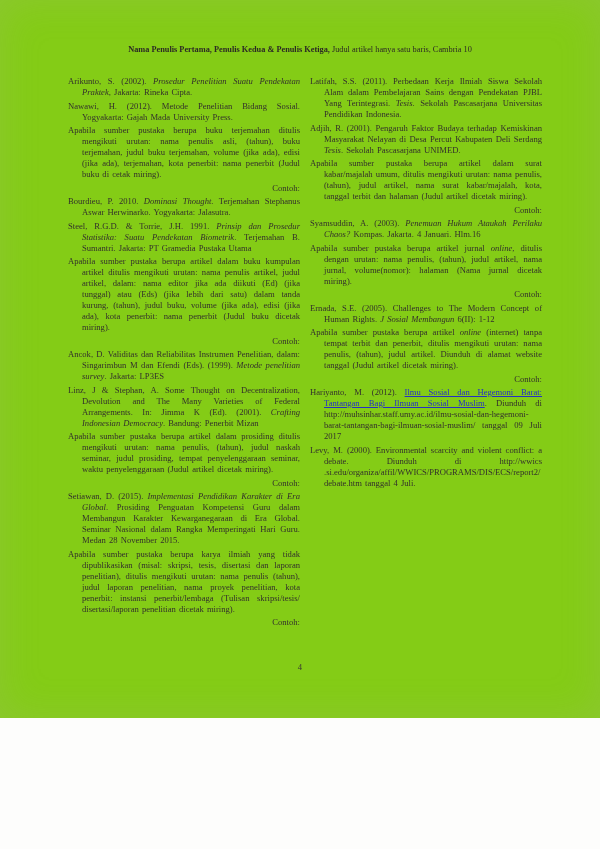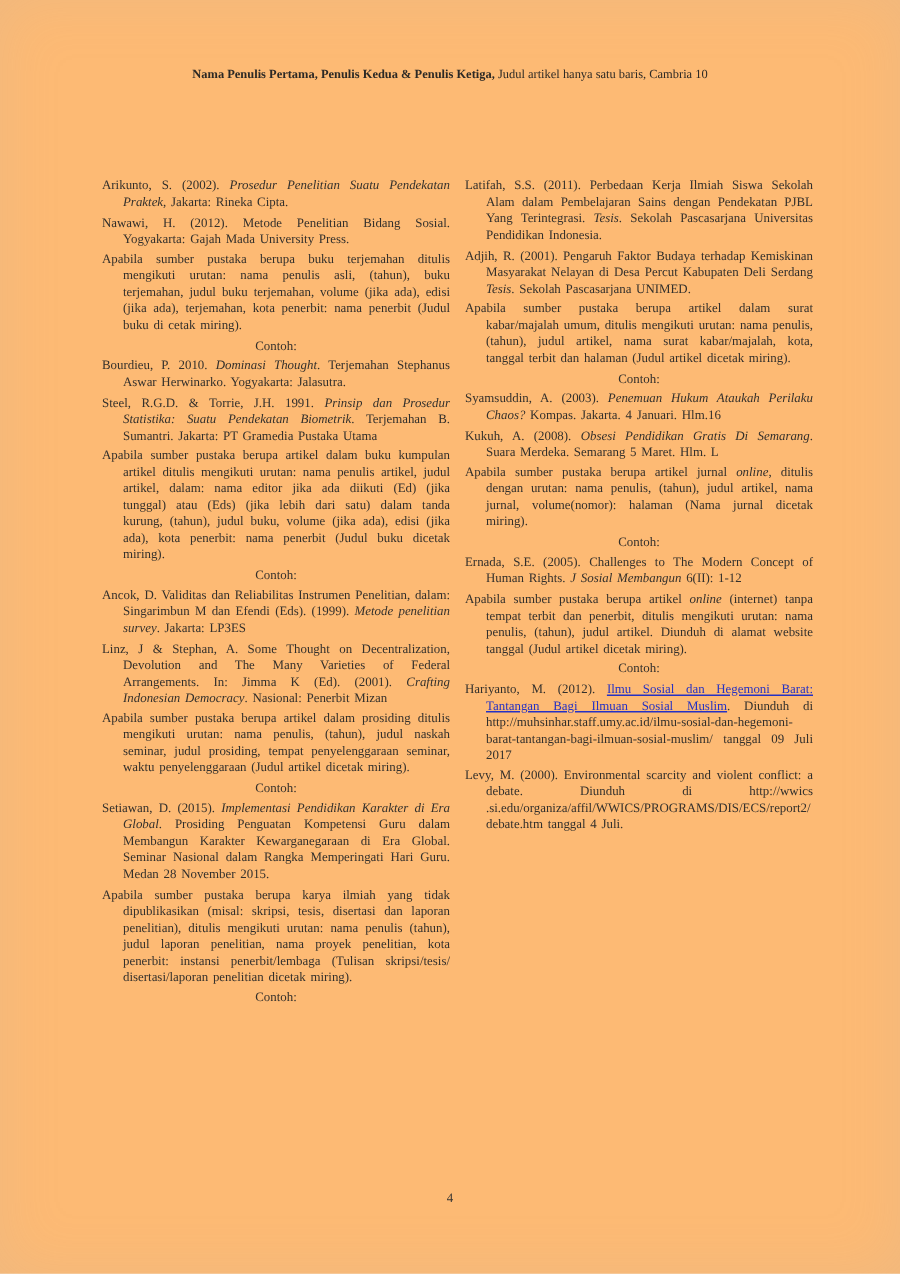--- a/index.html
+++ b/index.html
@@ -3,45 +3,45 @@
 <meta charset="utf-8">
 <style>
   html, body { margin: 0; padding: 0; }
   body {
     width: 600px; height: 849px; overflow: hidden;
     background: #fdfdfc;
     font-family: "Liberation Serif", "DejaVu Serif", serif;
     color: #33302c;
   }
   .page {
-    position: relative; width: 600px; height: 849px;
-    background: #fdba74;
+    position: relative; width: 600px; height: 718px;
+    background: #84cc16;
     box-shadow: inset 0 0 40px rgba(180,178,175,0.18);
   }
   .header {
     position: absolute; top: 44px; left: 30px; right: 30px;
     text-align: center; font-size: 8.3px; line-height: 11px;
     color: #2c2925; white-space: nowrap;
   }
   .header .hb { font-weight: bold; }
   .columns {
     position: absolute; top: 76px; left: 68px; right: 58px;
     display: flex; gap: 10px;
   }
-  .col { flex: 1 1 0; min-width: 0; margin-top: 42px; }
+  .col { flex: 1 1 0; min-width: 0; }
   .block {
     font-size: 8.6px; line-height: 11px;
     text-align: justify; text-justify: inter-word;
     word-spacing: 1px;
     padding-left: 14px; text-indent: -14px;
     margin: 0 0 2.5px 0;
     overflow-wrap: anywhere;
   }
   .block.label {
-    padding-left: 0; text-indent: 0; text-align: center;
+    padding-left: 0; text-indent: 0; text-align: right;
     margin: 1px 0 2.5px 0;
   }
   .it { font-style: italic; }
   a.link {
     color: var(--link-color, #2531c4);
   }
   .footer {
     position: absolute; bottom: 46px; left: 0; right: 0;
     text-align: center; font-size: 8.6px; color: #3a3733;
   }
@@ -57,34 +57,33 @@
     <div class="col">
         <div class="block ref"><span>Arikunto, S. (2002). </span><span class="it">Prosedur Penelitian Suatu Pendekatan Praktek</span><span>, Jakarta: Rineka Cipta.</span></div>
         <div class="block ref"><span>Nawawi, H. (2012). Metode Penelitian Bidang Sosial. Yogyakarta: Gajah Mada University Press.</span></div>
         <div class="block para"><span>Apabila sumber pustaka berupa buku terjemahan ditulis mengikuti urutan: nama penulis asli, (tahun), buku terjemahan, judul buku terjemahan, volume (jika ada), edisi (jika ada), terjemahan, kota penerbit: nama penerbit (Judul buku di cetak miring).</span></div>
         <div class="block label"><span>Contoh:</span></div>
         <div class="block ref"><span>Bourdieu, P. 2010. </span><span class="it">Dominasi Thought</span><span>. Terjemahan Stephanus Aswar Herwinarko. Yogyakarta: Jalasutra.</span></div>
         <div class="block ref"><span>Steel, R.G.D. &amp; Torrie, J.H. 1991. </span><span class="it">Prinsip dan Prosedur Statistika: Suatu Pendekatan Biometrik</span><span>. Terjemahan B. Sumantri. Jakarta: PT Gramedia Pustaka Utama</span></div>
         <div class="block para"><span>Apabila sumber pustaka berupa artikel dalam buku kumpulan artikel ditulis mengikuti urutan: nama penulis artikel, judul artikel, dalam: nama editor jika ada diikuti (Ed) (jika tunggal) atau (Eds) (jika lebih dari satu) dalam tanda kurung, (tahun), judul buku, volume (jika ada), edisi (jika ada), kota penerbit: nama penerbit (Judul buku dicetak miring).</span></div>
         <div class="block label"><span>Contoh:</span></div>
         <div class="block ref"><span>Ancok, D. Validitas dan Reliabilitas Instrumen Penelitian, dalam: Singarimbun M dan Efendi (Eds). (1999). </span><span class="it">Metode penelitian survey</span><span>. Jakarta: LP3ES</span></div>
-        <div class="block ref"><span>Linz, J &amp; Stephan, A. Some Thought on Decentralization, Devolution and The Many Varieties of Federal Arrangements. In: Jimma K (Ed). (2001). </span><span class="it">Crafting Indonesian Democracy</span><span>. Nasional: Penerbit Mizan</span></div>
+        <div class="block ref"><span>Linz, J &amp; Stephan, A. Some Thought on Decentralization, Devolution and The Many Varieties of Federal Arrangements. In: Jimma K (Ed). (2001). </span><span class="it">Crafting Indonesian Democracy</span><span>. Bandung: Penerbit Mizan</span></div>
         <div class="block para"><span>Apabila sumber pustaka berupa artikel dalam prosiding ditulis mengikuti urutan: nama penulis, (tahun), judul naskah seminar, judul prosiding, tempat penyelenggaraan seminar, waktu penyelenggaraan (Judul artikel dicetak miring).</span></div>
         <div class="block label"><span>Contoh:</span></div>
         <div class="block ref"><span>Setiawan, D. (2015). </span><span class="it">Implementasi Pendidikan Karakter di Era Global</span><span>. Prosiding Penguatan Kompetensi Guru dalam Membangun Karakter Kewarganegaraan di Era Global. Seminar Nasional dalam Rangka Memperingati Hari Guru. Medan 28 November 2015.</span></div>
         <div class="block para"><span>Apabila sumber pustaka berupa karya ilmiah yang tidak dipublikasikan (misal: skripsi, tesis, disertasi dan laporan penelitian), ditulis mengikuti urutan: nama penulis (tahun), judul laporan penelitian, nama proyek penelitian, kota penerbit: instansi penerbit/lembaga (Tulisan skripsi/tesis/ disertasi/laporan penelitian dicetak miring).</span></div>
         <div class="block label"><span>Contoh:</span></div>
       </div>
     <div class="col">
         <div class="block ref"><span>Latifah, S.S. (2011). Perbedaan Kerja Ilmiah Siswa Sekolah Alam dalam Pembelajaran Sains dengan Pendekatan PJBL Yang Terintegrasi. </span><span class="it">Tesis</span><span>. Sekolah Pascasarjana Universitas Pendidikan Indonesia.</span></div>
         <div class="block ref"><span>Adjih, R. (2001). Pengaruh Faktor Budaya terhadap Kemiskinan Masyarakat Nelayan di Desa Percut Kabupaten Deli Serdang </span><span class="it">Tesis</span><span>. Sekolah Pascasarjana UNIMED.</span></div>
         <div class="block para"><span>Apabila sumber pustaka berupa artikel dalam surat kabar/majalah umum, ditulis mengikuti urutan: nama penulis, (tahun), judul artikel, nama surat kabar/majalah, kota, tanggal terbit dan halaman (Judul artikel dicetak miring).</span></div>
         <div class="block label"><span>Contoh:</span></div>
         <div class="block ref"><span>Syamsuddin, A. (2003). </span><span class="it">Penemuan Hukum Ataukah Perilaku Chaos?</span><span> Kompas. Jakarta. 4 Januari. Hlm.16</span></div>
-        <div class="block ref"><span>Kukuh, A. (2008). </span><span class="it">Obsesi Pendidikan Gratis Di Semarang</span><span>. Suara Merdeka. Semarang 5 Maret. Hlm. L</span></div>
         <div class="block para"><span>Apabila sumber pustaka berupa artikel jurnal </span><span class="it">online</span><span>, ditulis dengan urutan: nama penulis, (tahun), judul artikel, nama jurnal, volume(nomor): halaman (Nama jurnal dicetak miring).</span></div>
         <div class="block label"><span>Contoh:</span></div>
         <div class="block ref"><span>Ernada, S.E. (2005). Challenges to The Modern Concept of Human Rights. </span><span class="it">J Sosial Membangun</span><span> 6(II): 1-12</span></div>
         <div class="block para"><span>Apabila sumber pustaka berupa artikel </span><span class="it">online</span><span> (internet) tanpa tempat terbit dan penerbit, ditulis mengikuti urutan: nama penulis, (tahun), judul artikel. Diunduh di alamat website tanggal (Judul artikel dicetak miring).</span></div>
         <div class="block label"><span>Contoh:</span></div>
         <div class="block ref"><span>Hariyanto, M. (2012). </span><a class="link" href="#">Ilmu Sosial dan Hegemoni Barat: Tantangan Bagi Ilmuan Sosial Muslim</a><span>. Diunduh di http://muhsinhar.staff.umy.ac.id/ilmu-sosial-dan-hegemoni-barat-tantangan-bagi-ilmuan-sosial-muslim/ tanggal 09 Juli 2017</span></div>
         <div class="block ref"><span>Levy, M. (2000). Environmental scarcity and violent conflict: a debate. Diunduh di http://wwics .si.edu/organiza/affil/WWICS/PROGRAMS/DIS/ECS/report2/debate.htm tanggal 4 Juli.</span></div>
       </div>
   </div>
   <div class="footer">4</div>

